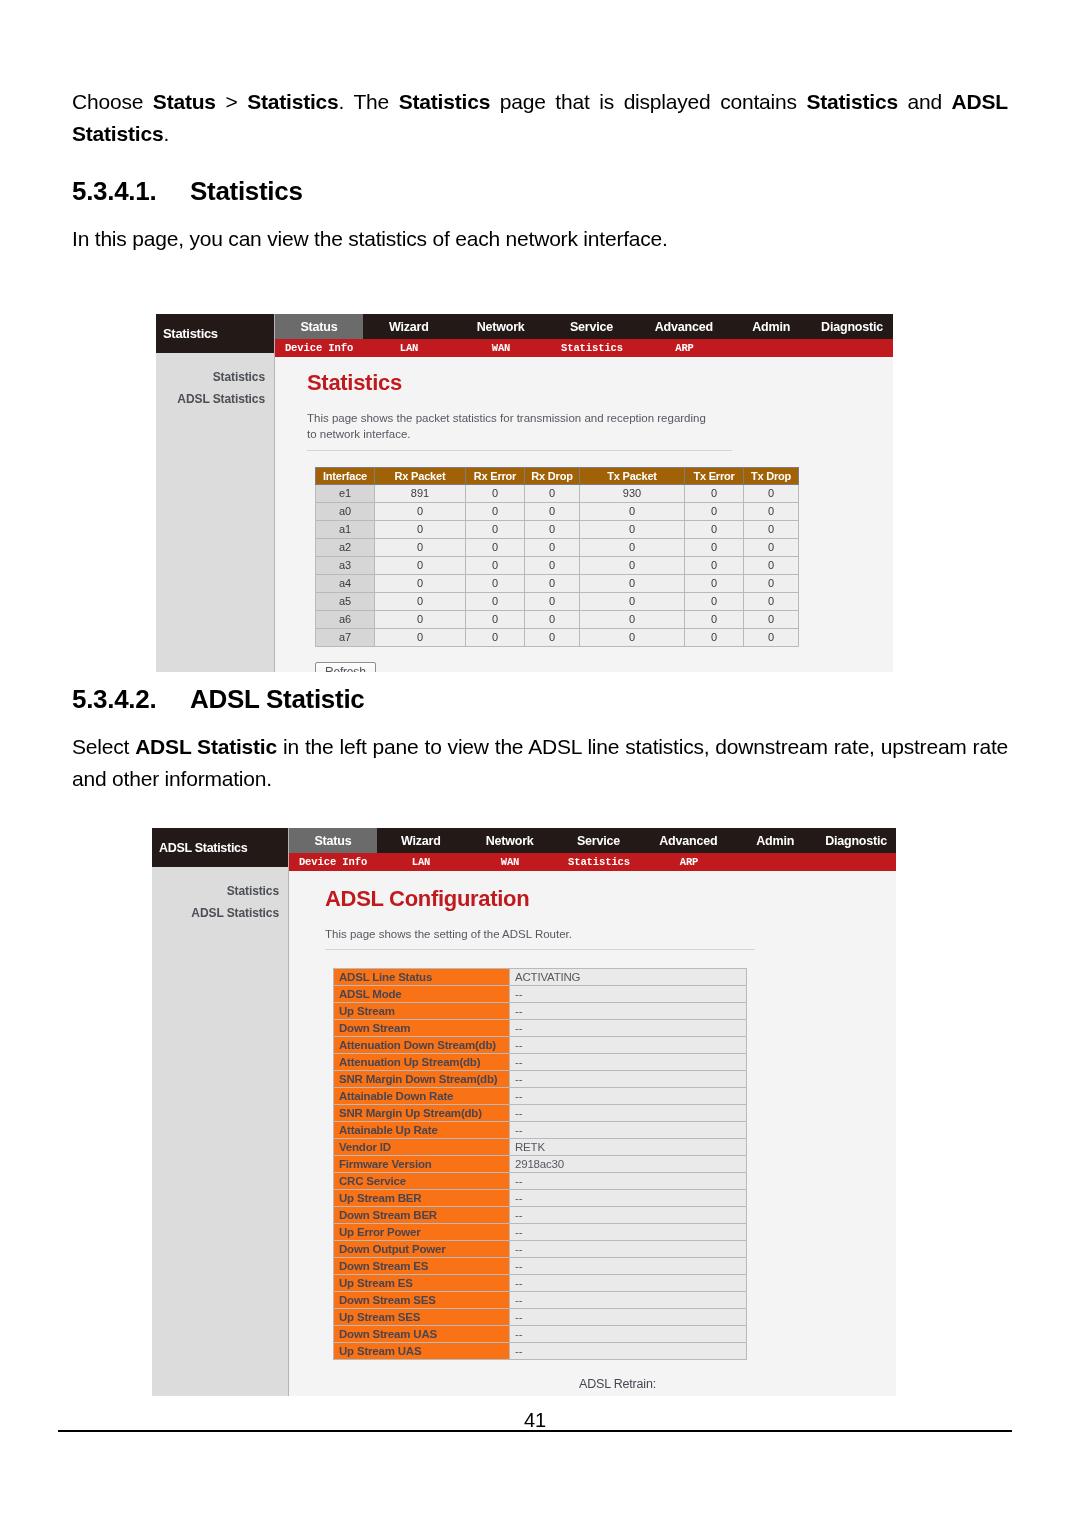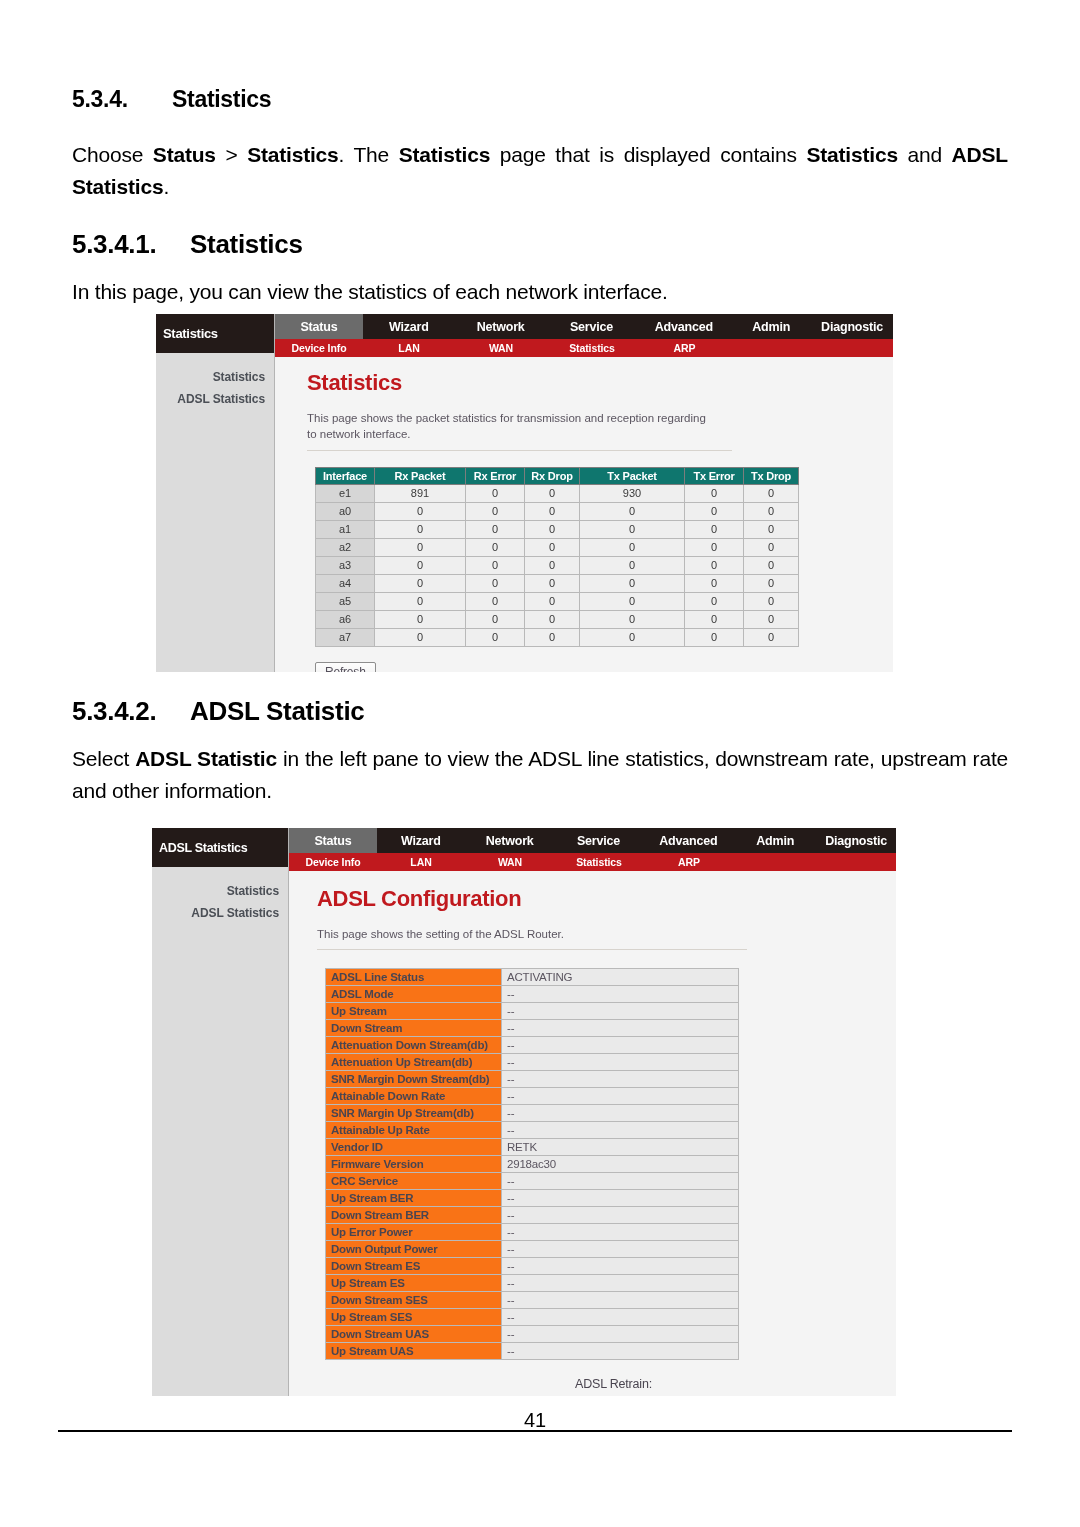--- a/index.html
+++ b/index.html
@@ -131,20 +131,21 @@
     white-space: nowrap;
   }
   .navbar .tab.active { background: #6b6b6b; }
 
   .subnav {
     height: 18px;
     background: #c0191e;
     display: flex;
     align-items: stretch;
     flex: 0 0 18px;
+    font-family: Liberation Mono, monospace;
   }
   .subnav .stab {
     color: #ffffff;
     font-weight: bold;
     font-size: 10.5px;
     display: flex;
     align-items: center;
     justify-content: center;
     letter-spacing: -0.1px;
     cursor: pointer;
@@ -180,21 +181,21 @@
   }
 
   
   table.stats {
     border-collapse: collapse;
     border: 1px solid #9a9a9a;
     font-size: 11px;
     margin-left: 8px;
   }
   table.stats th {
-    background: #0f766e;
+    background: #a16207;
     color: #ffffff;
     font-weight: bold;
     font-size: 11px;
     padding: 2px 6px;
     border: 1px solid #7d7d7d;
     white-space: nowrap;
     letter-spacing: -0.2px;
   }
   table.stats td {
     background: #efefef;
@@ -278,23 +279,20 @@
     background: #000;
   }
 </style>
 </head>
 <body>
 
 <div class="page">
 
   <div class="doc-body">
 
-    <h3 class="sec-head">
-      <span class="num">5.3.4.</span><span>Statistics</span>
-    </h3>
 
     <p class="para"><span>Choose </span><b>Status</b><span> &gt; </span><b>Statistics</b><span>. The </span><b>Statistics</b><span> page that is displayed contains </span><b>Statistics</b><span> and </span><b>ADSL Statistics</b><span>.</span></p>
 
     <h4 class="sub-head">
       <span class="num">5.3.4.1.</span><span>Statistics</span>
     </h4>
 
     <p class="para nojust">In this page, you can view the statistics of each network interface.</p>
   </div>
 
@@ -434,21 +432,21 @@
           <div class="btnrow">
             <span class="btn">Refresh</span>
           </div>
         </div>
 
       </div>
     </div>
   </div>
 
   <div class="doc-body" style="top:684px;">
-    <h4 class="sub-head" style="margin-top:12px;">
+    <h4 class="sub-head" style="margin-top:0;">
       <span class="num">5.3.4.2.</span><span>ADSL Statistic</span>
     </h4>
     <p class="para"><span>Select </span><b>ADSL Statistic</b><span> in the left pane to view the ADSL line statistics, downstream rate, upstream rate and other information.</span></p>
   </div>
 
   <div class="shot shot2" style="left:152px; top:828px; width:744px; height:568px;">
     <div class="shot-inner">
 
       <div class="side" style="width:136px; flex:0 0 136px;">
         <div class="side-title">ADSL Statistics</div>
@@ -471,21 +469,21 @@
         </div>
 
         <div class="subnav">
           <div class="stab" style="width:88px;">Device Info</div>
           <div class="stab" style="width:88px;">LAN</div>
           <div class="stab" style="width:90px;">WAN</div>
           <div class="stab" style="width:88px;">Statistics</div>
           <div class="stab" style="width:92px;">ARP</div>
         </div>
 
-        <div class="content" style="padding-left:28px; padding-top:15px;">
+        <div class="content" style="padding-left:36px; padding-top:15px;">
           <div class="pg-title">ADSL Configuration</div>
           <div class="pg-desc" style="width:420px;">This page shows the setting of the ADSL Router.</div>
           <div class="hr-soft" style="width:430px; margin-bottom:18px;"></div>
 
           <table class="adsl">
             <tbody>
               <tr>
                 <td class="lab">ADSL Line Status</td>
                 <td>ACTIVATING</td>
               </tr>

